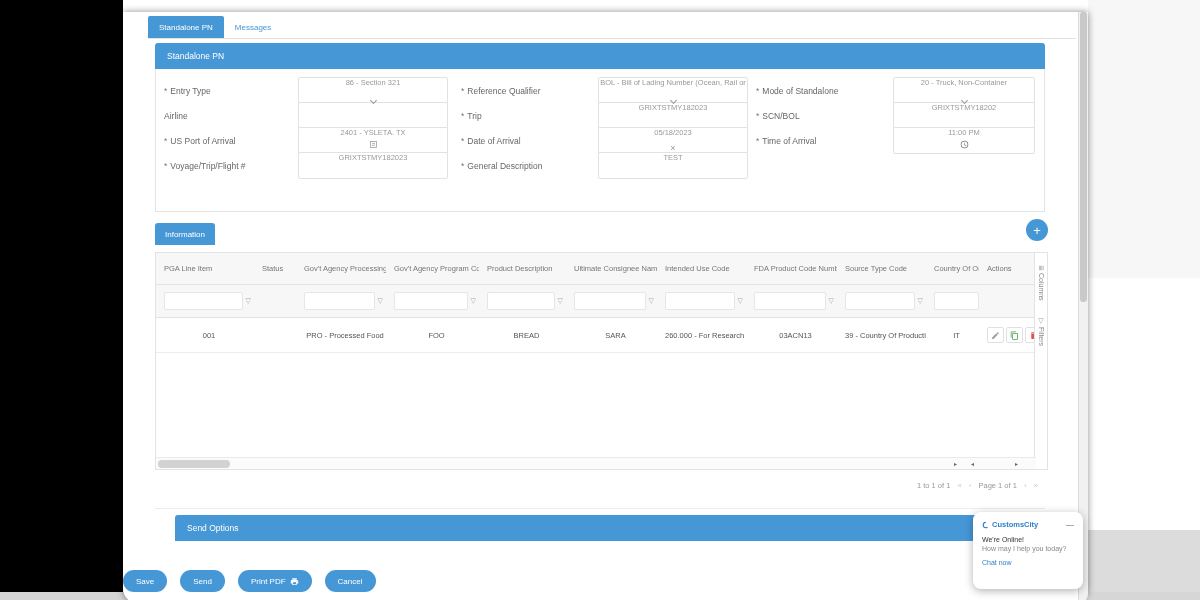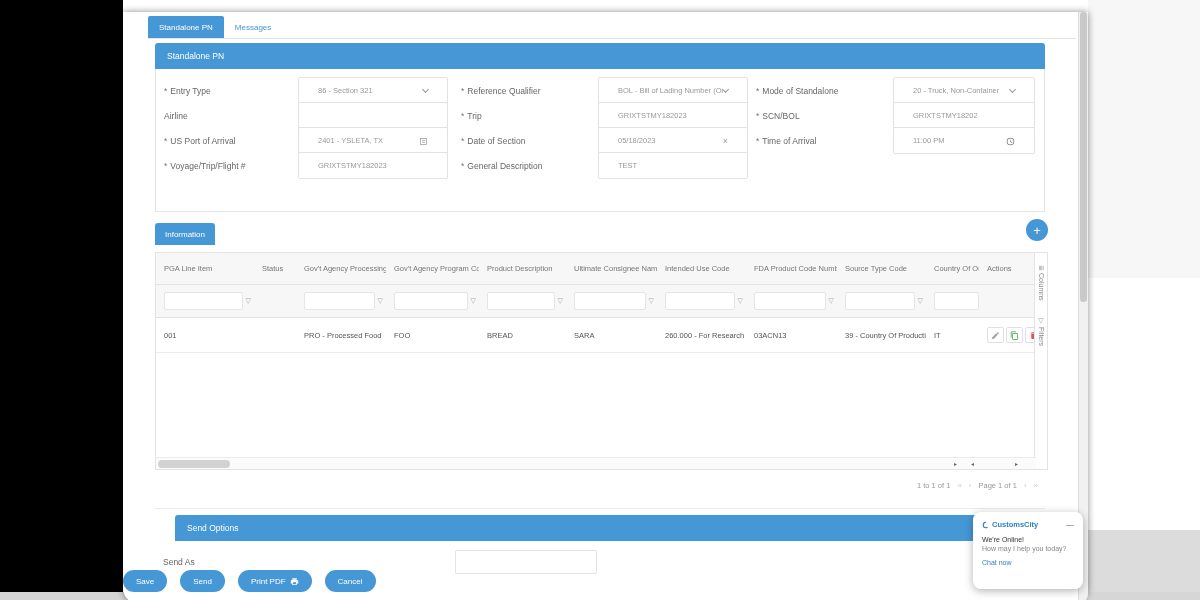--- a/index.html
+++ b/index.html
@@ -33,35 +33,35 @@
   .panel-body{height:143px;border:1px solid #e4e4e4;border-top:none;background:#fff;position:relative;}
 
   .form-col{position:absolute;top:12px;}
   .col1{left:8px;width:284px;}
   .col2{left:305px;width:287px;}
   .col3{left:600px;width:279px;}
   .f-row{display:flex;align-items:center;height:19px;margin-bottom:6px;}
   .f-label{flex:1;font-size:8.5px;color:#666;white-space:nowrap;}
   .req{margin-right:3px;color:#777;}
   .f-ctrl{width:150px;height:27px;border:1px solid #e2e2e2;border-radius:2px;display:flex;align-items:center;
-          padding:0 19px;background:#fff;cursor:pointer;}
+          padding:0 19px;background:#fff;cursor:pointer;flex-direction:column;}
   .col3 .f-ctrl{width:142px;}
   .f-ctrl .val{flex:1;font-size:7.5px;color:#999;white-space:nowrap;overflow:hidden;}
   .chev{width:5px;height:5px;border-right:1.2px solid #999;border-bottom:1.2px solid #999;
         transform:rotate(45deg);margin-top:-3px;flex:none;}
   .clear-x{font-size:9px;color:#999;flex:none;}
 
   
   .info-tab{position:absolute;left:32px;top:211px;height:22px;padding:0 10px;background:var(--accent);color:#fff;
             font-size:8px;display:inline-flex;align-items:center;border-radius:3px 3px 0 0;cursor:pointer;}
   .add-btn{position:absolute;left:903px;top:207px;width:22px;height:22px;border-radius:50%;background:var(--accent);
            color:#fff;font-size:13px;display:flex;align-items:center;justify-content:center;cursor:pointer;}
 
   
-  .grid{position:absolute;left:32px;top:240px;width:893px;height:218px;border:1px solid #e3e3e3;background:#fff;}
+  .grid{position:absolute;left:32px;top:240px;width:893px;height:218px;border:1px solid #e3e3e3;background:#fff;text-align:center;}
   .g-head{display:flex;width:878px;height:32px;background:#f7f7f7;border-bottom:1px solid #e3e3e3;}
   .g-head .cell{font-size:7.5px;color:#777;display:flex;align-items:center;padding-left:8px;white-space:nowrap;overflow:hidden;}
   .g-filter{display:flex;width:878px;height:33px;background:#f7f7f7;border-bottom:1px solid #e3e3e3;align-items:center;}
   .fcell{display:flex;align-items:center;padding-left:8px;}
   .filter-box{height:18px;background:#fff;border:1px solid #e6e6e6;border-radius:2px;flex:1;min-width:0;}
   .funnel{font-size:7px;color:#aaa;margin:0 3px;flex:none;}
   .g-row{display:flex;width:878px;height:35px;border-bottom:1px solid #ededed;align-items:center;background:#fff;}
   .g-row .cell{font-size:7.5px;color:#555;padding-left:8px;white-space:nowrap;overflow:hidden;}
   .dot{width:10px;height:10px;border-radius:50%;background:var(--green);margin-left:14px;}
   .c0{width:98px;flex:none;}.c1{width:42px;flex:none;}.c2{width:90px;flex:none;}.c3{width:93px;flex:none;}
@@ -174,21 +174,21 @@
                 <span class="chev"></span>
               </div>
           </div>
           <div class="f-row">
             <div class="f-label"><span class="req">*</span><span>Trip</span></div>
             <div class="f-ctrl">
                 <span class="val">GRIXTSTMY182023</span>
               </div>
           </div>
           <div class="f-row">
-            <div class="f-label"><span class="req">*</span><span>Date of Section</span></div>
+            <div class="f-label"><span class="req">*</span><span>Date of Arrival</span></div>
             <div class="f-ctrl">
                 <span class="val">05/18/2023</span>
                 <span class="clear-x">×</span>
               </div>
           </div>
           <div class="f-row">
             <div class="f-label"><span class="req">*</span><span>General Description</span></div>
             <div class="f-ctrl">
                 <span class="val">TEST</span>
               </div>
@@ -338,24 +338,20 @@
       <span>Page 1 of 1</span>
       <span class="pag-ic">›</span>
       <span class="pag-ic">»</span>
     </div>
 
     <div class="hairline"></div>
 
     <div class="send-panel">
       <div class="panel-head">Send Options</div>
     </div>
-    <div class="send-as-row">
-      <div class="send-as-label">Send As</div>
-      <div class="send-as-input"></div>
-    </div>
 
     <div class="footer-btns">
       <button class="btn">
           <span>Save</span>
         </button>
       <button class="btn">
           <span>Send</span>
         </button>
       <button class="btn">
           <span>Print PDF</span>

